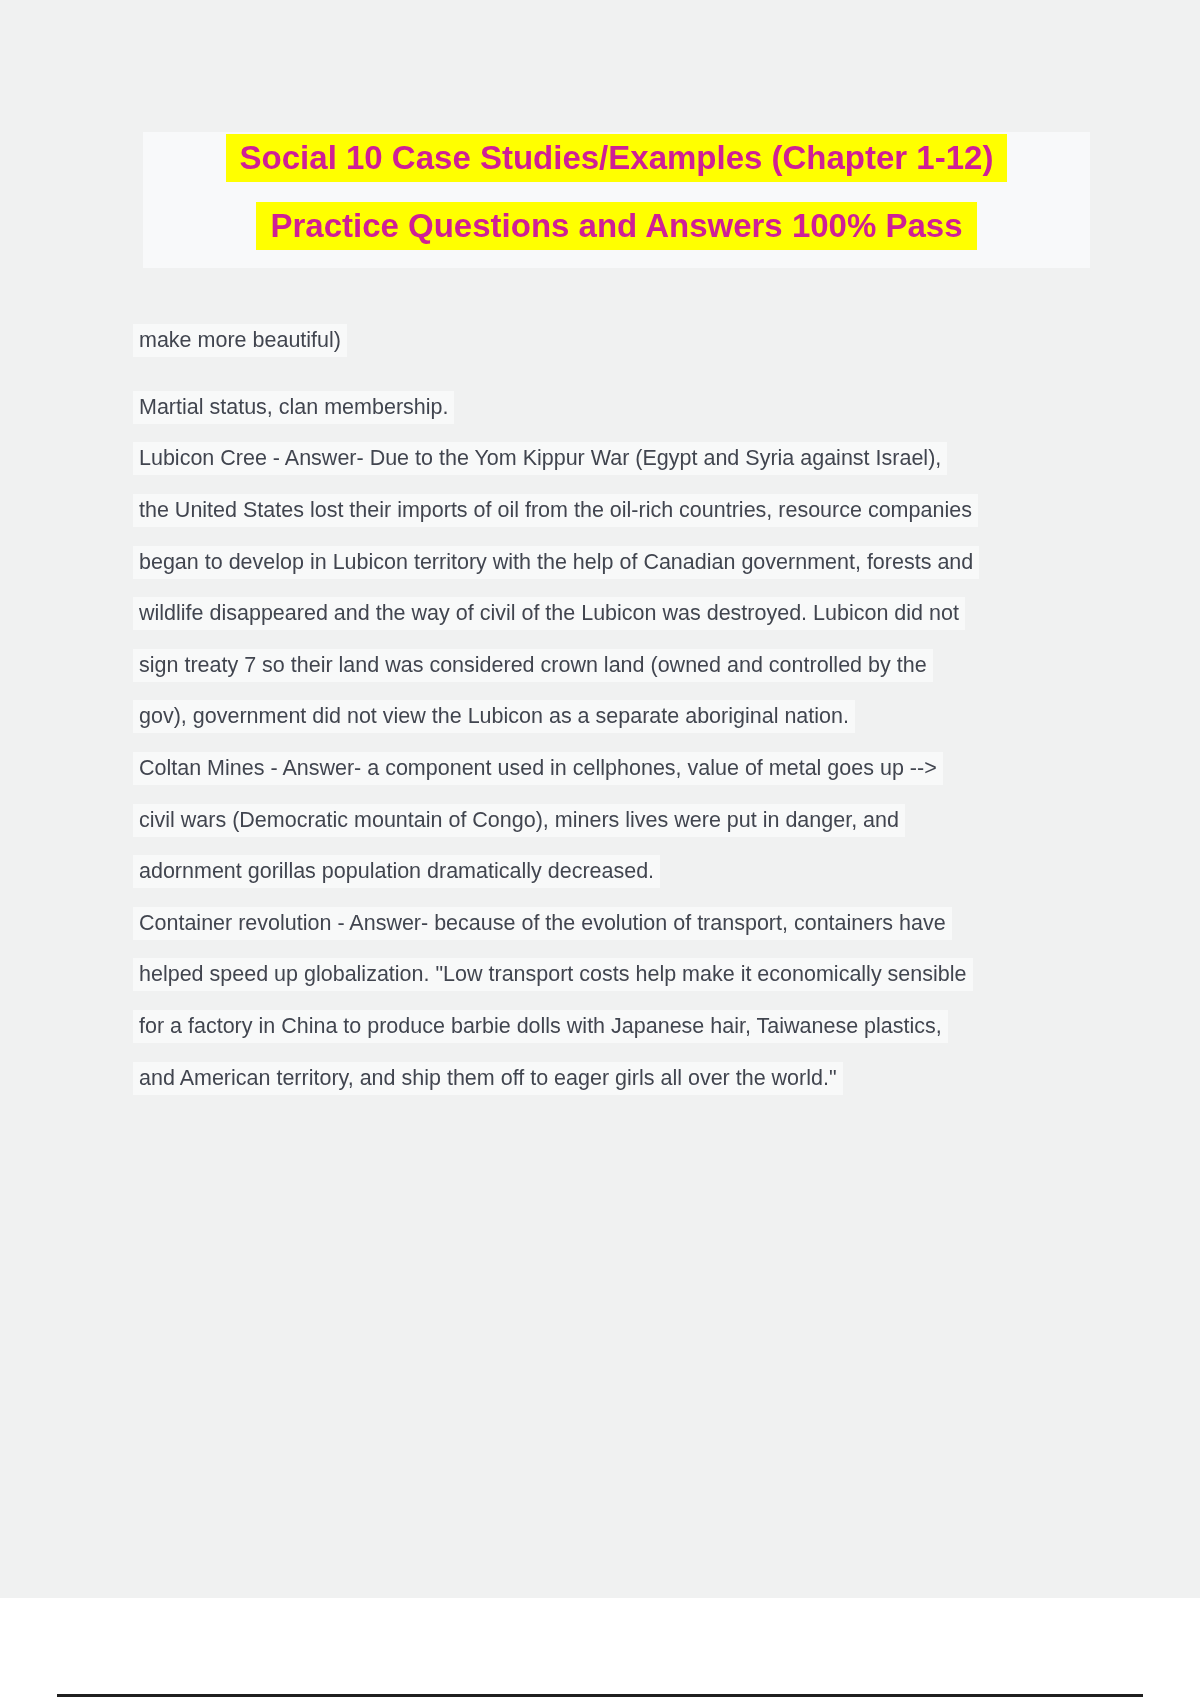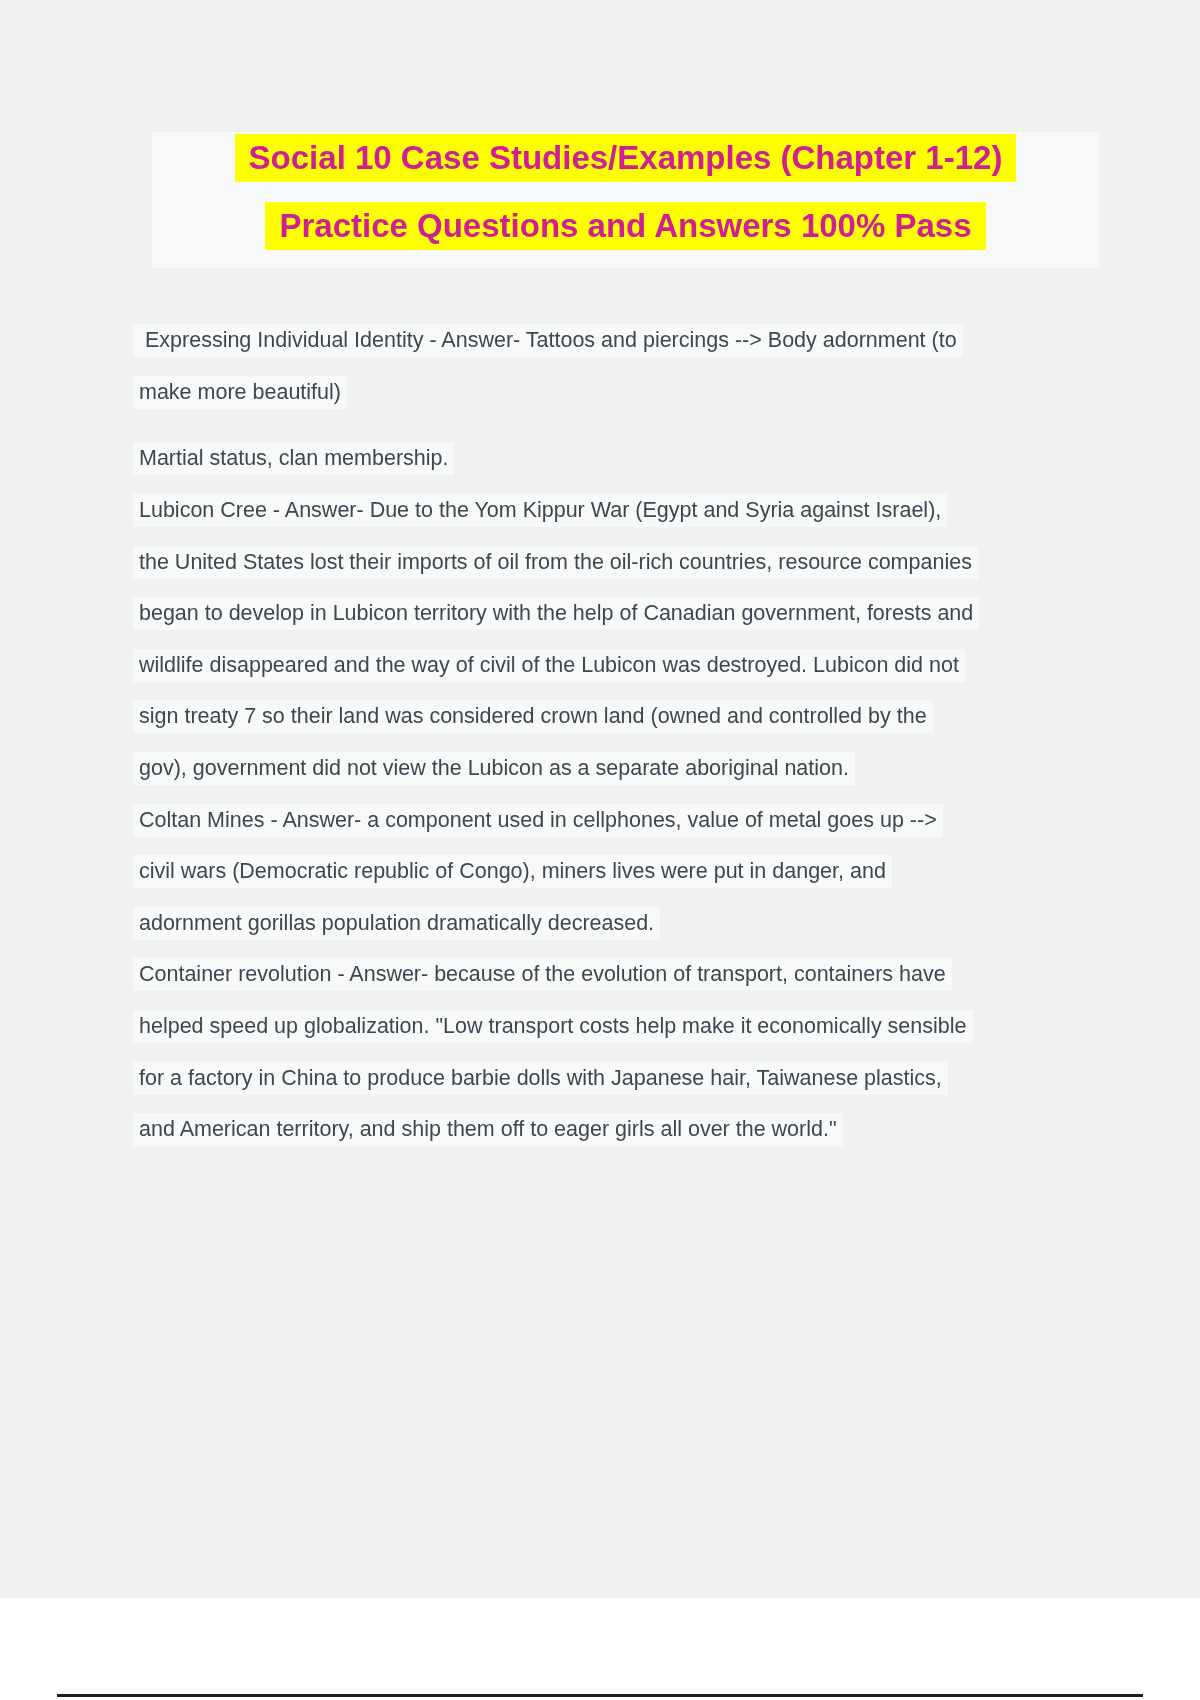--- a/index.html
+++ b/index.html
@@ -22,21 +22,21 @@
   }
   .page {
     position: absolute;
     inset: 0;
     width: 1200px;
     height: 1700px;
   }
   
   .title-block {
     position: absolute;
-    left: 152px;
+    left: 143px;
     top: 132px;
     width: 947px;
     background: var(--block-bg);
     text-align: center;
     padding: 2px 0 18px 0;
   }
   .title-line {
     margin-top: 20px;
   }
   .title-line:first-child { margin-top: 0; }
@@ -98,23 +98,20 @@
       <span class="title-hl">Social 10 Case Studies/Examples (Chapter 1-12)</span>
     </div>
     <div class="title-line">
       <span class="title-hl">Practice Questions and Answers 100% Pass</span>
     </div>
   </div>
 
   <div class="doc-body">
       <div class="para">
         <div class="line">
-          <span class="band"> Expressing Individual Identity - Answer- Tattoos and piercings --&gt; Body adornment (to</span>
-        </div>
-        <div class="line">
           <span class="band">make more beautiful)</span>
         </div>
       </div>
       <div class="para">
         <div class="line">
           <span class="band">Martial status, clan membership.</span>
         </div>
         <div class="line">
           <span class="band">Lubicon Cree - Answer- Due to the Yom Kippur War (Egypt and Syria against Israel),</span>
         </div>
@@ -130,21 +127,21 @@
         <div class="line">
           <span class="band">sign treaty 7 so their land was considered crown land (owned and controlled by the</span>
         </div>
         <div class="line">
           <span class="band">gov), government did not view the Lubicon as a separate aboriginal nation.</span>
         </div>
         <div class="line">
           <span class="band">Coltan Mines - Answer- a component used in cellphones, value of metal goes up --&gt;</span>
         </div>
         <div class="line">
-          <span class="band">civil wars (Democratic republic of Congo), miners lives were put in danger, and</span>
+          <span class="band">civil wars (Democratic mountain of Congo), miners lives were put in danger, and</span>
         </div>
         <div class="line">
           <span class="band">adornment gorillas population dramatically decreased.</span>
         </div>
         <div class="line">
           <span class="band">Container revolution - Answer- because of the evolution of transport, containers have</span>
         </div>
         <div class="line">
           <span class="band">helped speed up globalization. "Low transport costs help make it economically sensible</span>
         </div>

